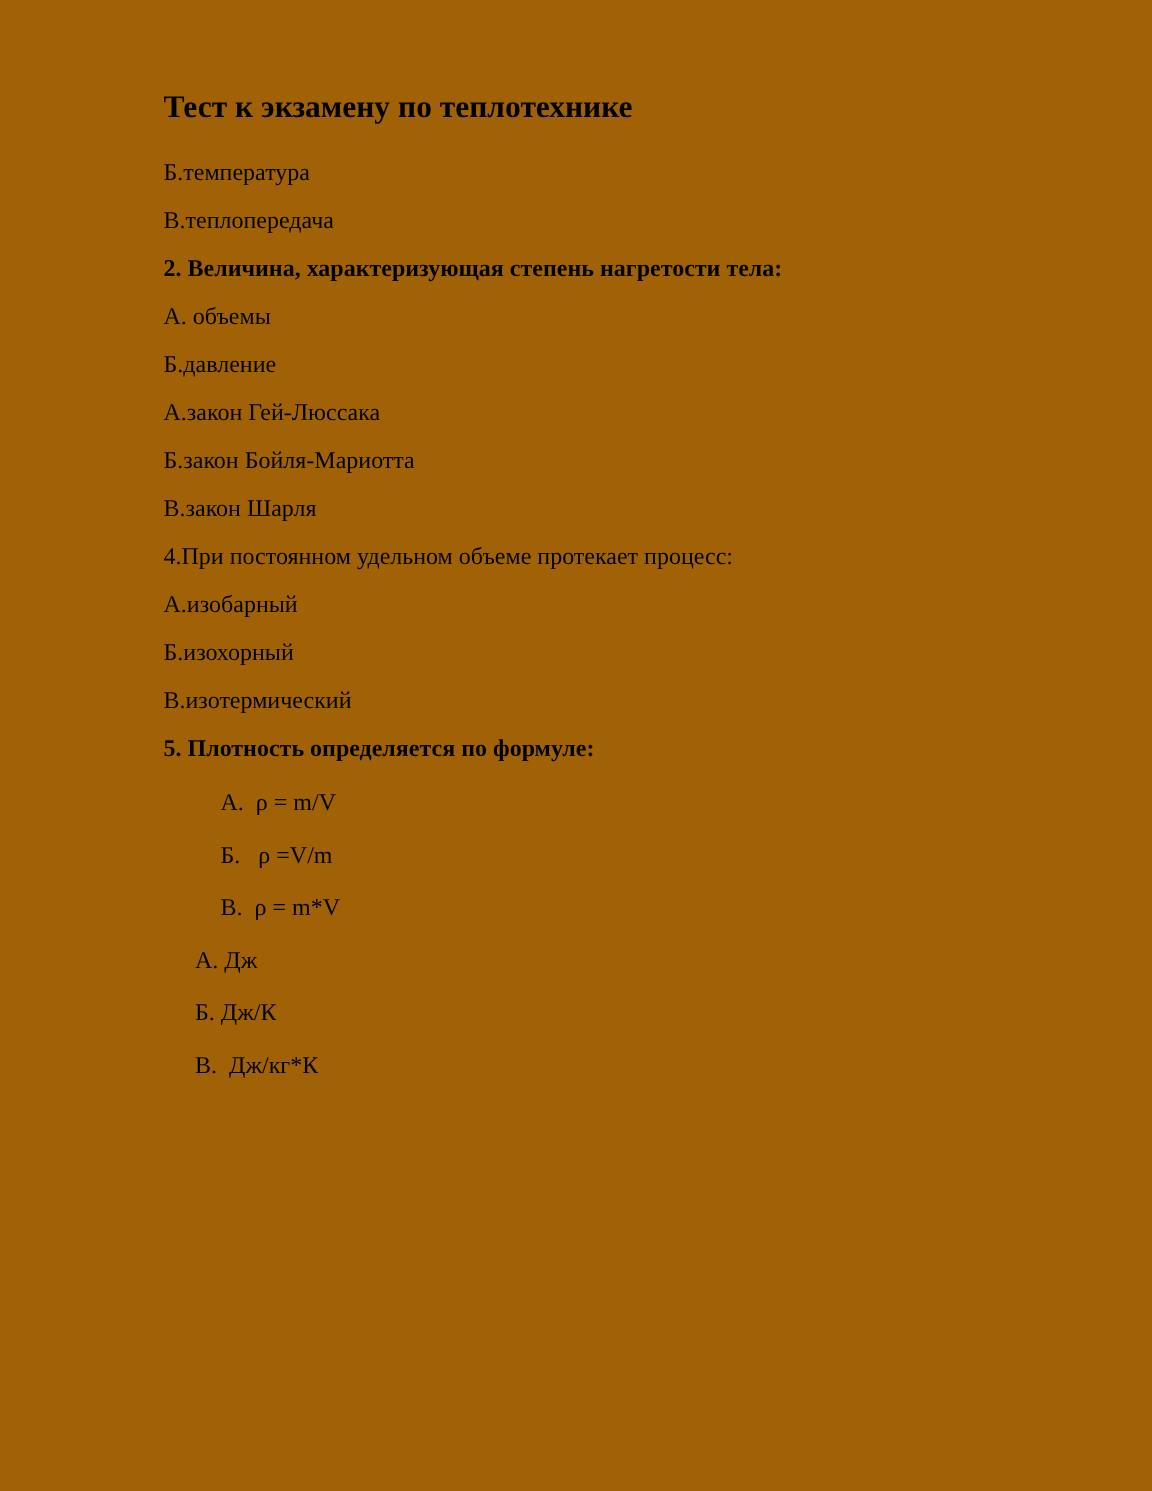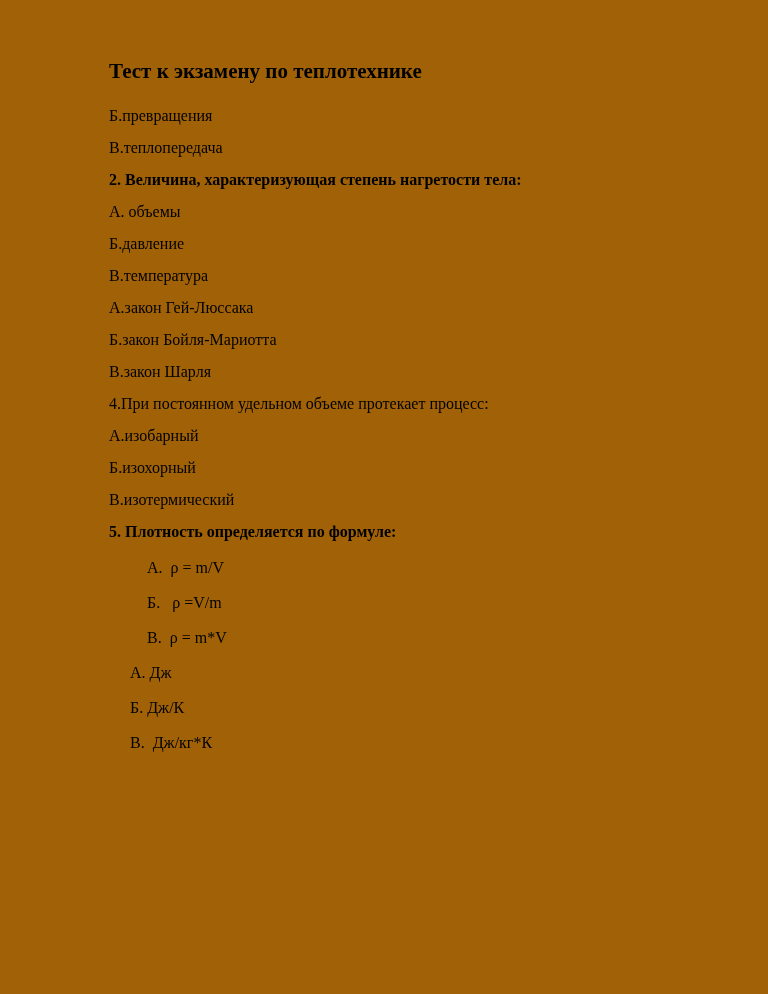--- a/index.html
+++ b/index.html
@@ -53,27 +53,26 @@
     margin-bottom: 15px;
   }
 </style>
 </head>
 <body>
 
 <div class="page">
 
   <h1 class="doc-title">Тест к экзамену по теплотехнике</h1>
 
-  <p class="option">Б.превращения</p>
+  <p class="option">Б.температура</p>
   <p class="option">В.теплопередача</p>
 
   <p class="question"><span>2. Величина, характеризующая степень нагретости тела:</span></p>
   <p class="option">А. объемы</p>
   <p class="option">Б.давление</p>
-  <p class="option">В.температура</p>
 
   <p class="option">А.закон Гей-Люссака</p>
   <p class="option">Б.закон Бойля-Мариотта</p>
   <p class="option">В.закон Шарля</p>
 
   <p class="question regular"><span>4.При постоянном удельном объеме протекает процесс:</span></p>
   <p class="option">А.изобарный</p>
   <p class="option">Б.изохорный</p>
   <p class="option">В.изотермический</p>
 

